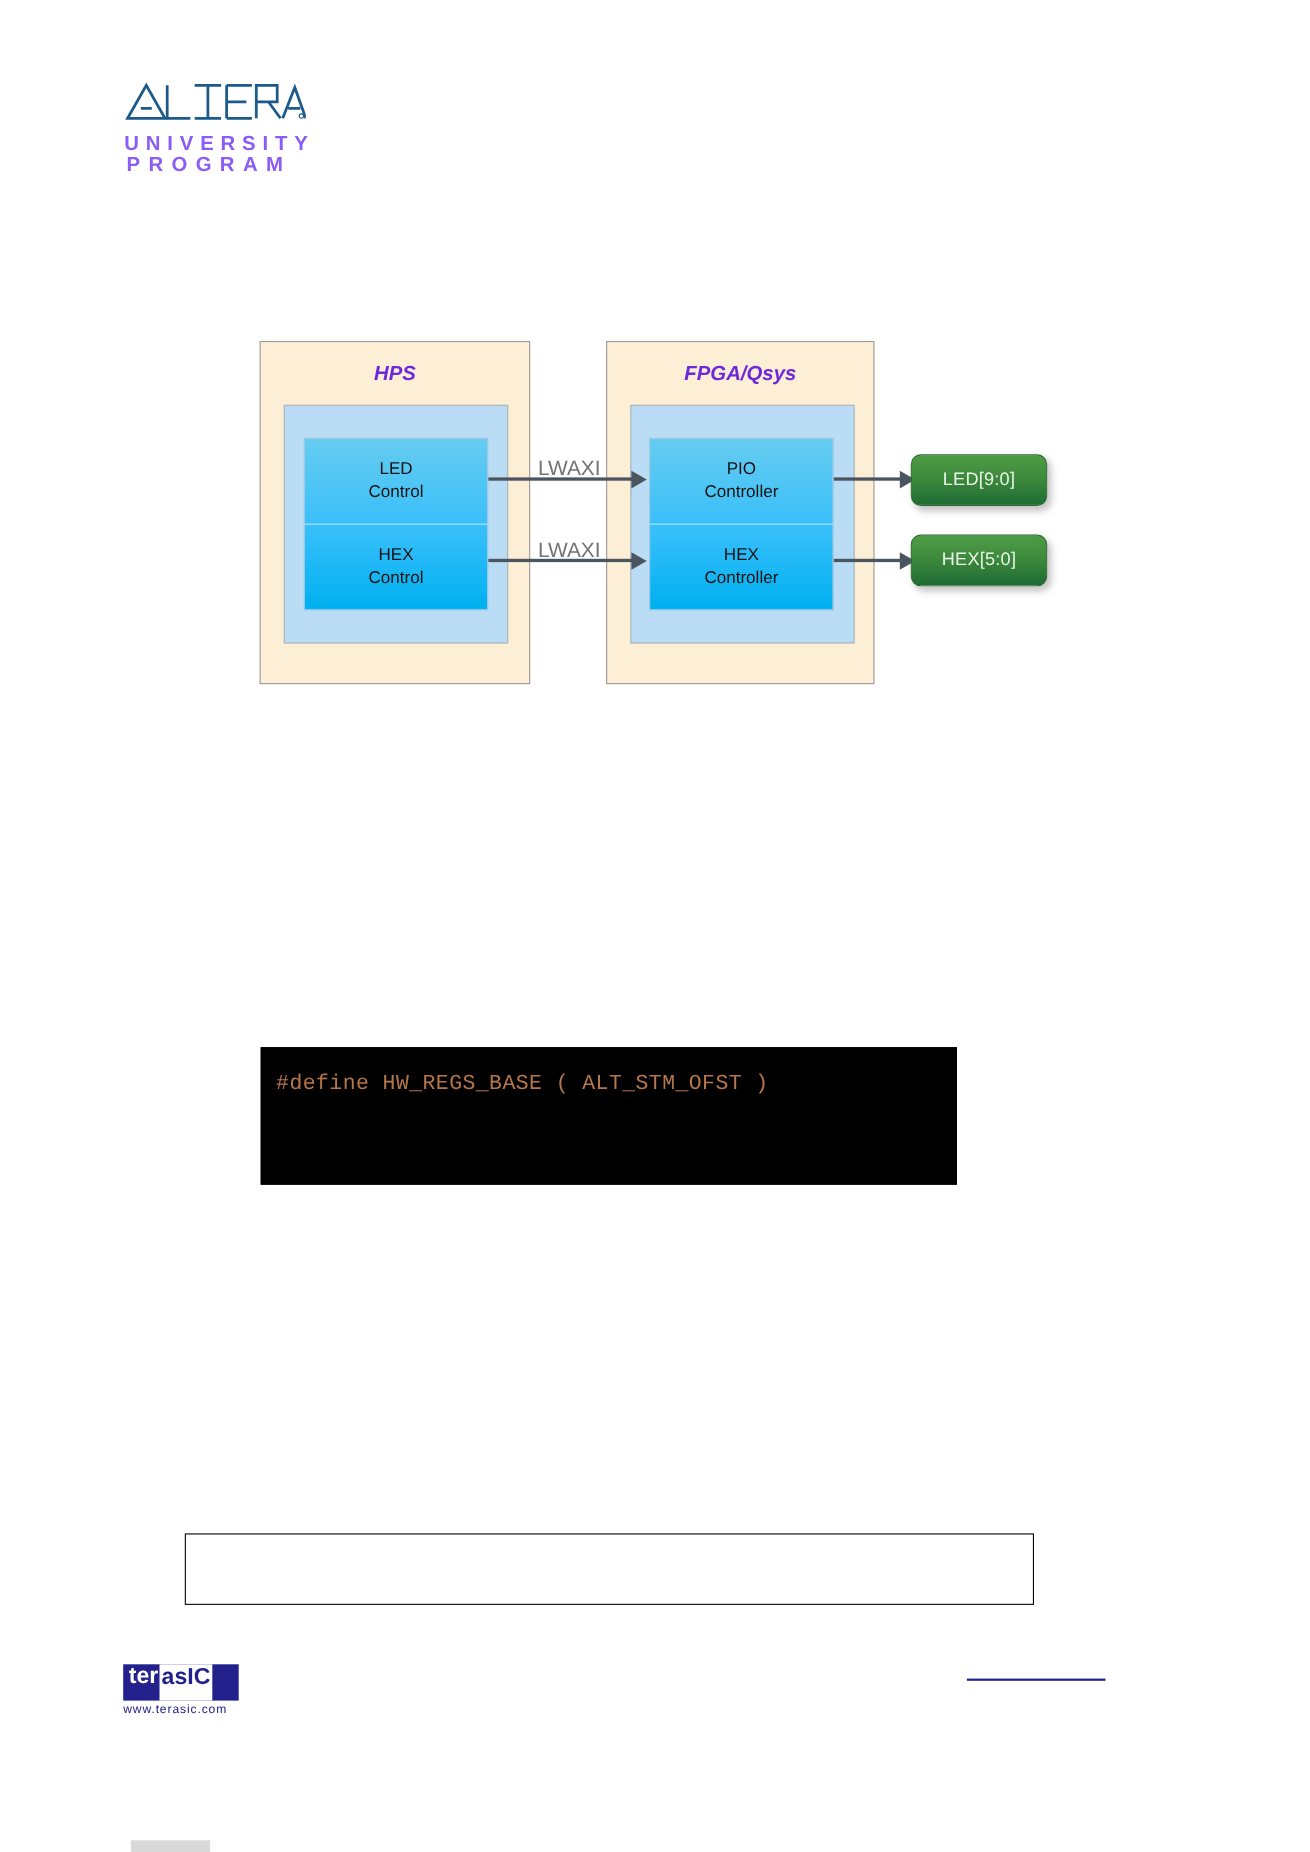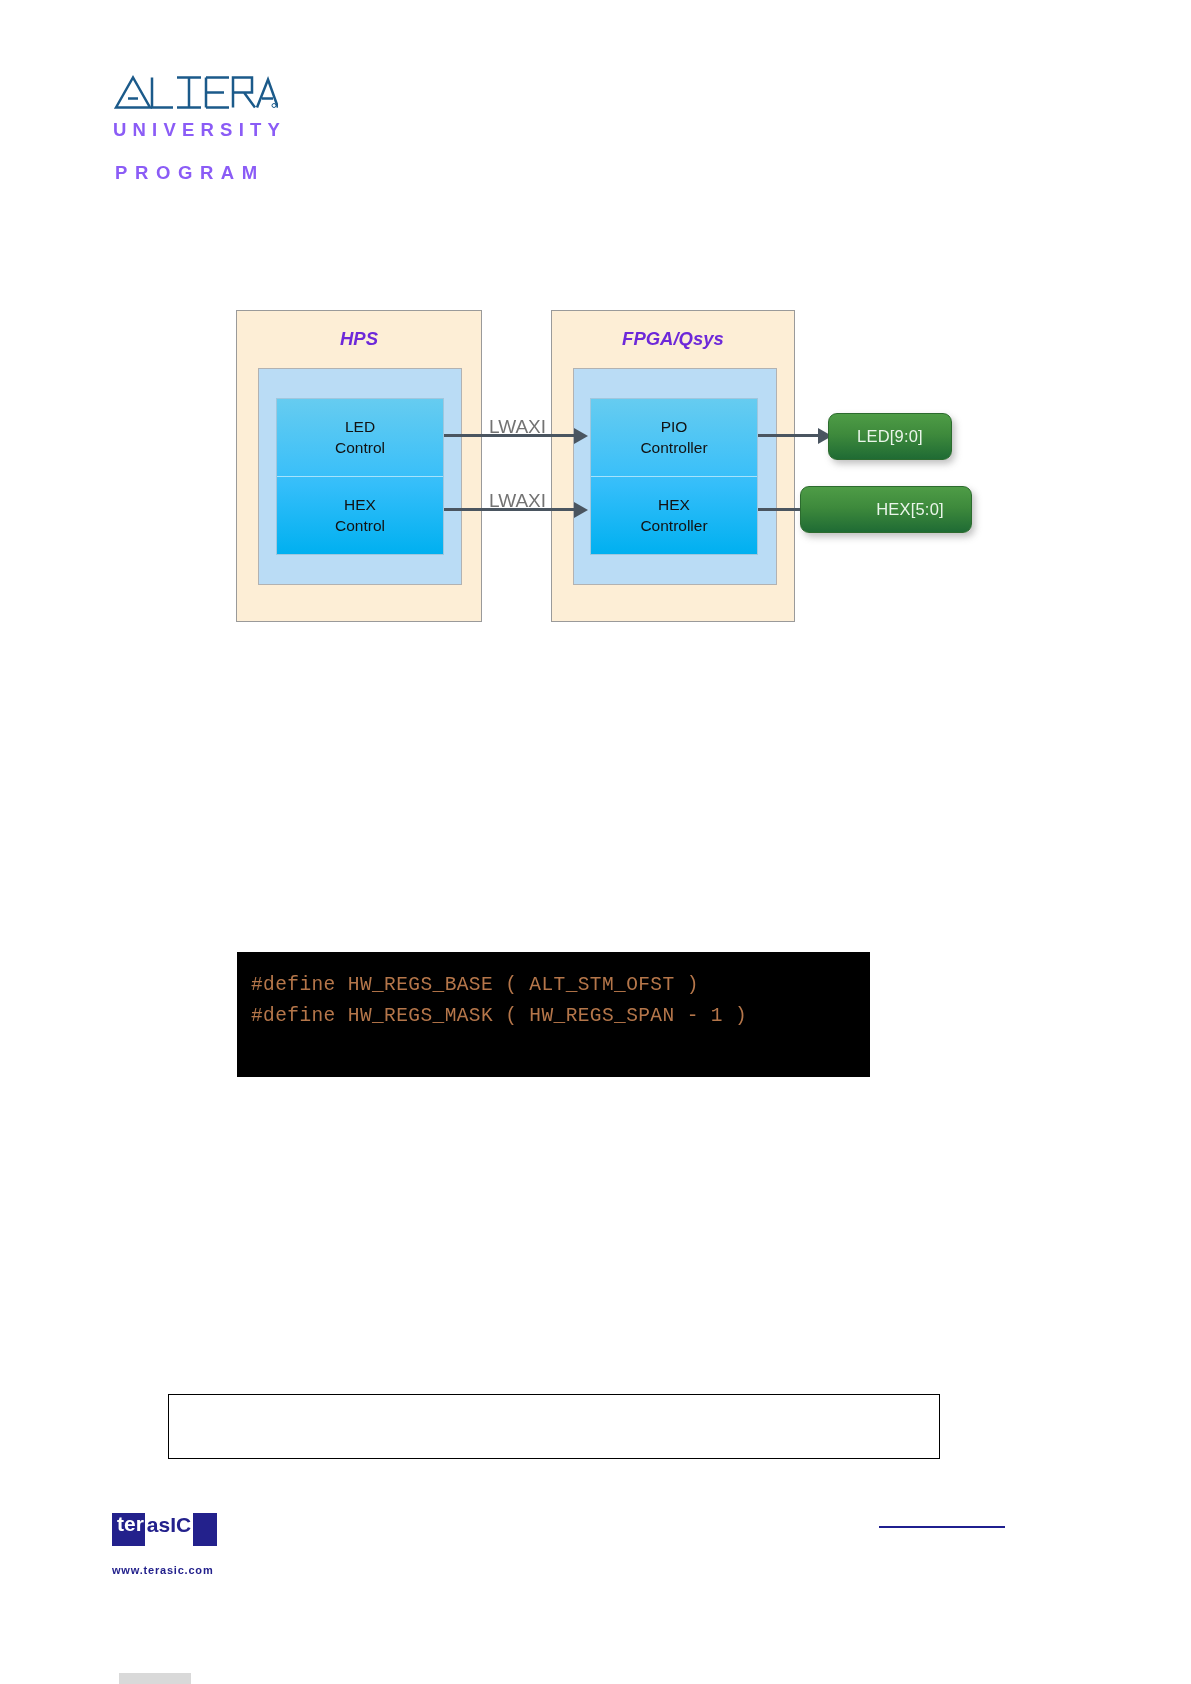--- a/index.html
+++ b/index.html
@@ -31,21 +31,21 @@
   .altera-sub {
     color: #8b5cf6;
     font-weight: bold;
     font-size: 18.5px;
     letter-spacing: 6.2px;
     line-height: 1.0;
     margin-top: 9px;
     white-space: nowrap;
   }
   .altera-sub.prog {
-    margin-top: 24px;
+    margin-top: 0;
     letter-spacing: 7.6px;
     padding-left: 2px;
   }
 
   
   #diagram {
     position: absolute;
     left: 236px;
     top: 310px;
     width: 740px;
@@ -149,21 +149,21 @@
     border: 1px solid #2c6b2e;
     box-shadow: 3px 4px 7px rgba(120,120,120,0.45);
     display: flex;
     align-items: center;
     justify-content: center;
     color: #eaf5ea;
     font-size: 16.5px;
     letter-spacing: 0.2px;
   }
   #pill-led { left: 592px; top: 103px; width: 122px; height: 45px; }
-  #pill-hex { left: 564px; top: 176px; width: 122px; height: 45px; padding-left: 48px; }
+  #pill-hex { left: 592px; top: 176px; width: 122px; height: 45px; }
 
   
   #code-block {
     position: absolute;
     left: 237px;
     top: 952px;
     width: 633px;
     height: 125px;
     border: 1.6px solid #000000;
     box-sizing: border-box;
@@ -214,22 +214,22 @@
   #terasic-asic {
     color: #23218c;
     background: #ffffff;
     padding: 1px 2px;
     margin-left: 1px;
   }
   #terasic-url {
     color: #23218c;
     font-size: 11px;
     letter-spacing: 0.8px;
-    margin-top: 18px;
-    font-weight: bold;
+    margin-top: 2px;
+    font-weight: normal;
   }
 
   
   #footer-rule {
     position: absolute;
     left: 879px;
     top: 1526px;
     width: 126px;
     height: 2px;
     background: #1f1f8f;
@@ -309,21 +309,20 @@
   <div class="arrow-head" id="arrow3-head"></div>
   <div class="arrow-line" id="arrow4-line"></div>
   <div class="arrow-head" id="arrow4-head"></div>
 
   <div class="green-pill" id="pill-led">LED[9:0]</div>
   <div class="green-pill" id="pill-hex">HEX[5:0]</div>
 </div>
 
 <div id="code-block">
   <div class="code-line">#define HW_REGS_BASE ( ALT_STM_OFST )</div>
-  <div class="code-line">#define HW_REGS_MASK ( HW_REGS_SPAN - 1 )</div>
 </div>
 
 <div id="note-box"></div>
 
 <div id="terasic-logo">
   <div id="terasic-mark">
     <span id="terasic-ter">ter</span>
       <span id="terasic-asic">asIC</span>
   </div>
   <div id="terasic-url">www.terasic.com</div>

